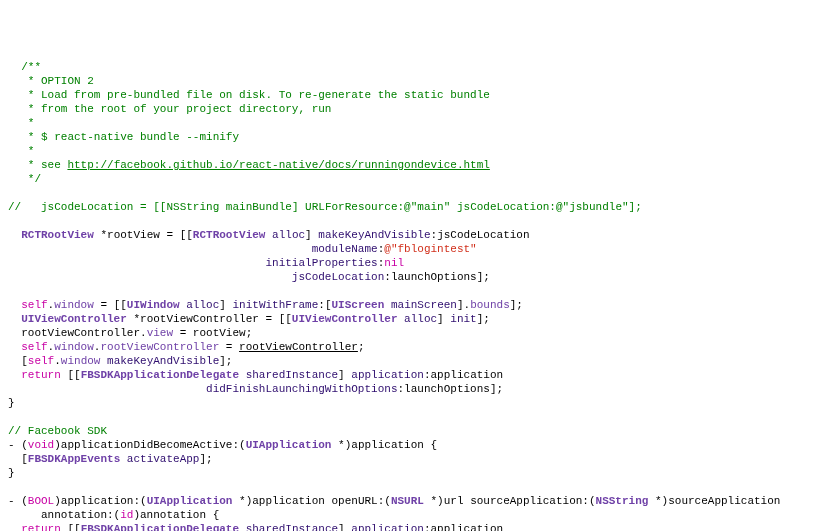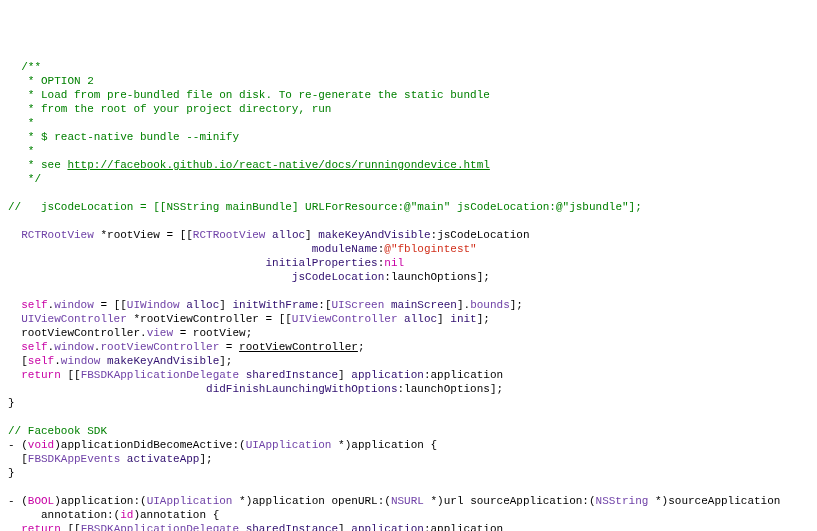--- a/index.html
+++ b/index.html
@@ -9,21 +9,21 @@
     font-family: Menlo, Monaco, "Courier New", monospace;
     font-size: 11px;
     line-height: 14px;
     color: #000;
     white-space: pre;
     overflow: auto;
   }
   .c-comment { color: #008000; }
   .c-comment-link { color: #008000; text-decoration: underline; }
   .c-keyword { color: #c800a4; }
-  .c-type { color: #6f41a7; }
+  .c-type { color: #6f41a7; font-weight: bold; }
   .c-string { color: #d12f1b; }
   .c-prop { color: #6f41a7; text-align: right; }
   .c-method { color: #2e0d6e; margin-top: 48px; }
   .c-underline { text-decoration: underline; }
 </style>
 </head>
 <body>
 
 
 

